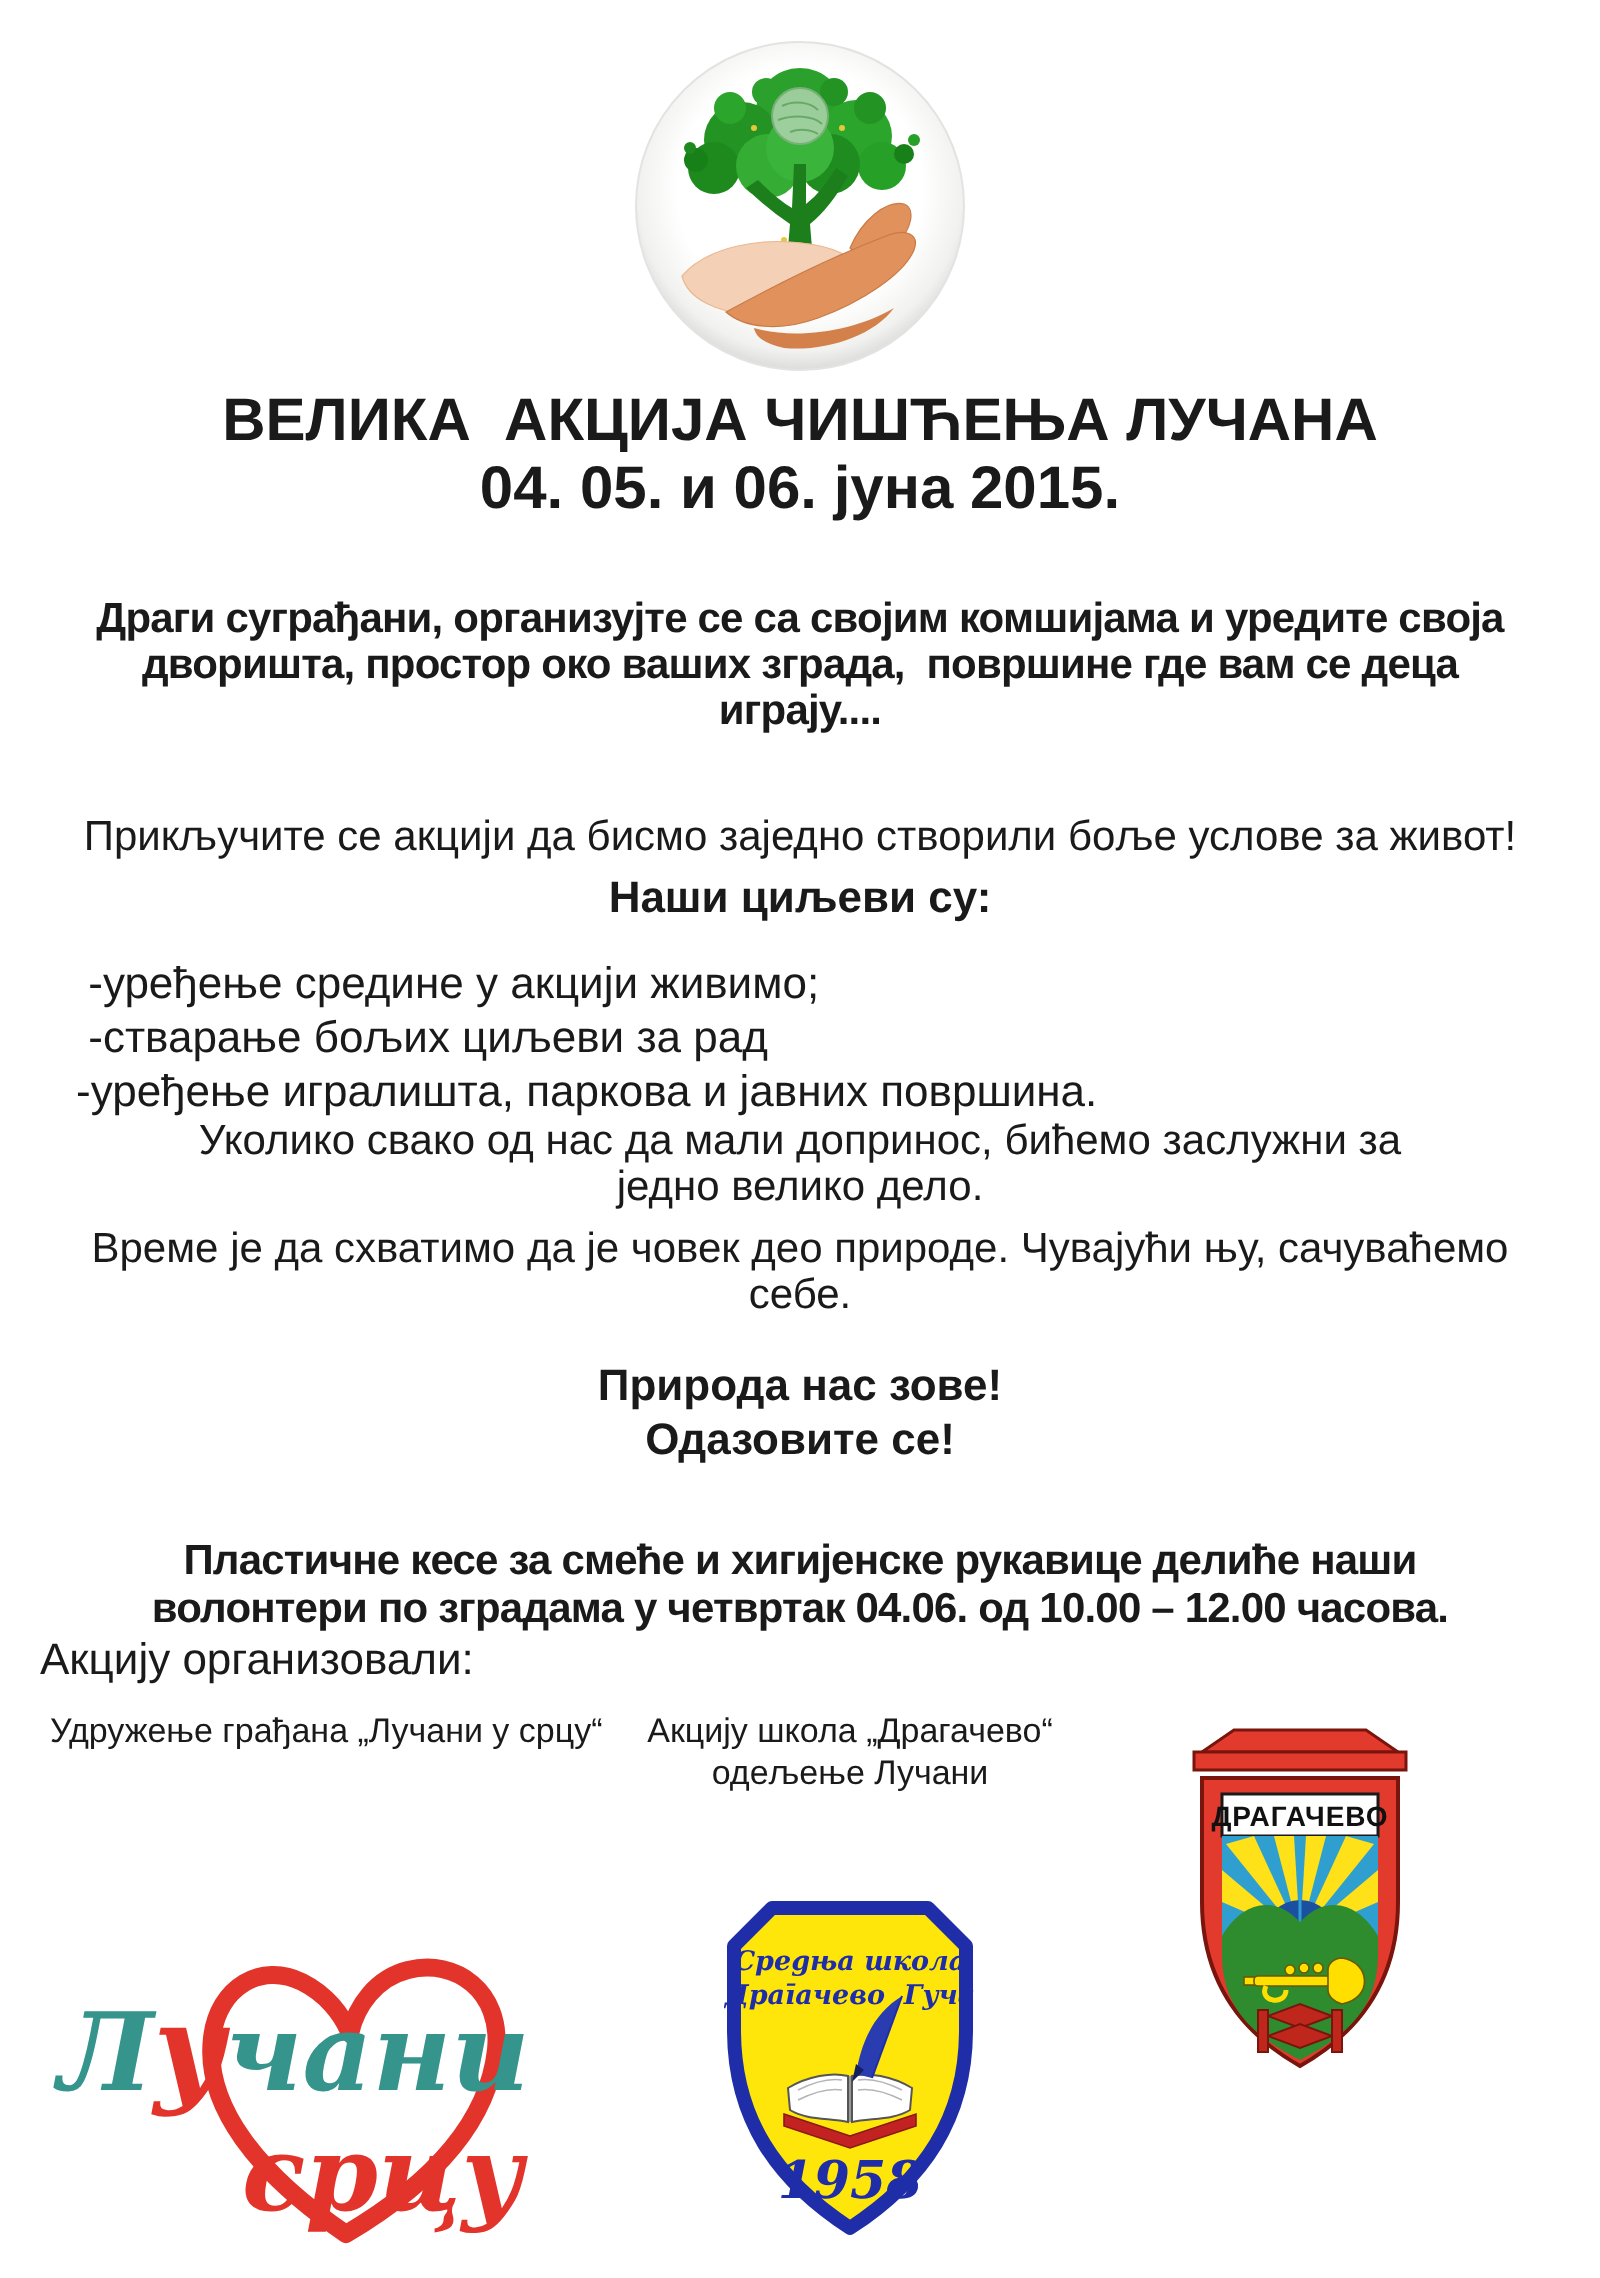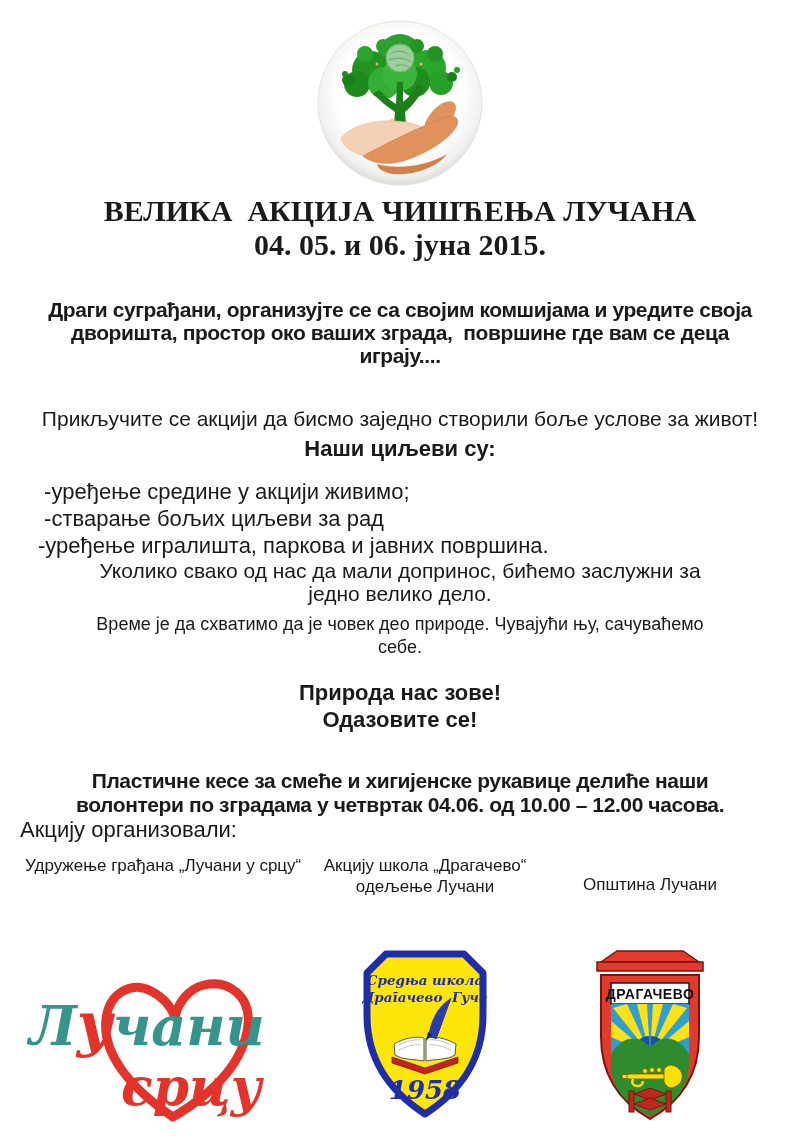--- a/index.html
+++ b/index.html
@@ -5,27 +5,27 @@
   html,body{margin:0;padding:0;background:#ffffff;}
   .page{
     position:relative;width:800px;height:1139px;margin:0 auto;background:#fff;
     overflow:hidden;color:#1a1a1a;
     font-family:"Liberation Sans","DejaVu Sans",sans-serif;
   }
   .line{white-space:pre;text-align:center;}
   .left .line{text-align:left;}
 
   .logo-circle{width:166px;height:166px;margin:20px auto 0;}
-  .title-block{margin-top:8px;font-weight:bold;font-size:30px;line-height:34px;font-family:Liberation Serif, serif;}
+  .title-block{margin-top:8px;font-weight:bold;font-size:30px;line-height:34px;}
   .intro{margin-top:36px;font-weight:bold;font-size:21px;line-height:23px;letter-spacing:-0.4px;}
   .join{margin-top:40px;font-size:21px;line-height:23px;}
   .goals-heading{margin-top:6px;font-weight:bold;font-size:22px;line-height:26px;}
   .goals{margin-top:16px;font-size:22px;line-height:27px;padding-left:38px;}
   .contribution{margin-top:0;font-size:21px;line-height:23px;}
-  .nature{margin-top:8px;font-size:18px;line-height:23px;}
+  .nature{margin-top:8px;font-size:21px;line-height:23px;}
   .call{margin-top:20px;font-weight:bold;font-size:22px;line-height:27px;}
   .volunteers{margin-top:36px;font-weight:bold;font-size:21px;line-height:24px;letter-spacing:-0.4px;}
   .org-label{margin-top:0;font-size:22px;line-height:26px;padding-left:20px;}
   .org-label .line{text-align:left;}
 
   .org-row{display:flex;margin-top:12px;align-items:flex-start;}
   .org-col{display:flex;flex-direction:column;gap:40px;}
   .col1{width:310px;padding-left:25px;box-sizing:border-box;}
   .col2{width:230px;align-items:center;}
   .col3{width:220px;align-items:center;}
@@ -171,23 +171,20 @@
         <g>
           <path d="M66,88 C69,70 76,57 89,49 C83,64 79,77 74,90 Z" fill="#2a3db0"></path>
           <path d="M74,90 L89,49" stroke="#1f2ea8" stroke-width="1"></path>
           <path d="M64,92 L70,86 L66,83 Z" fill="#13205e"></path>
         </g>
         <text x="63" y="150" text-anchor="middle" font-size="26" font-style="italic" font-weight="bold" font-family="'DejaVu Serif',serif" fill="#1f2ea8">1958</text>
       </svg>
     </div>
 
     <div class="org-col col3">
-      <div class="caption second-row">
-        <div class="line">Општина Лучани</div>
-      </div>
       <svg class="logo-arms" width="126" height="185" viewBox="0 0 126 185">
         <g>
           <path d="M30,6 L96,6 L112,17 L14,17 Z" fill="#e23b2e" stroke="#7a150e" stroke-width="1.5"></path>
           <rect x="10" y="17" width="106" height="9" fill="#e23b2e" stroke="#7a150e" stroke-width="1.5"></rect>
         </g>
         <path d="M14,30 L112,30 L112,92 C112,131 93,157 63,174 C33,157 14,131 14,92 Z" stroke="#7a150e" stroke-width="2" fill="#e23b2e"></path>
         <rect x="24" y="38" width="78" height="21" fill="#ffffff" stroke="#1a1a1a" stroke-width="1.5"></rect>
         <text x="63" y="54" text-anchor="middle" font-size="14" font-weight="bold" letter-spacing="0.5" fill="#111111">ДРАГАЧЕВО</text>
         <rect x="24" y="59" width="78" height="50" fill="#2f9fd0"></rect>
         <g fill="#ffe11a">

